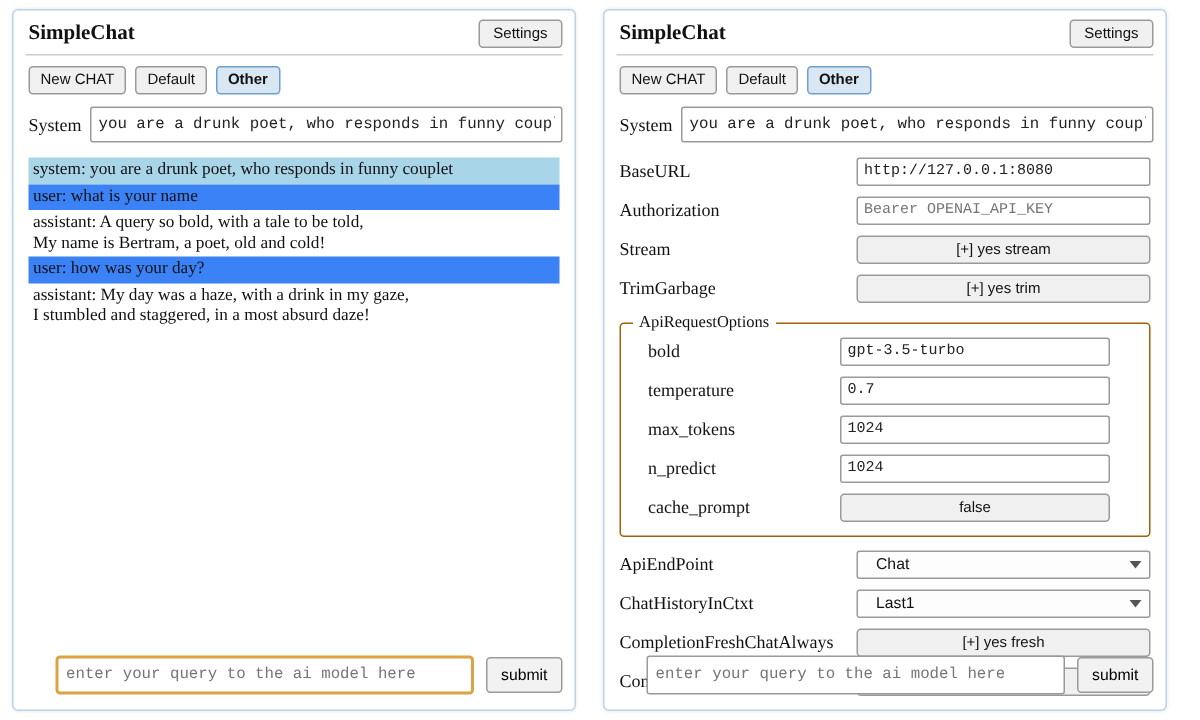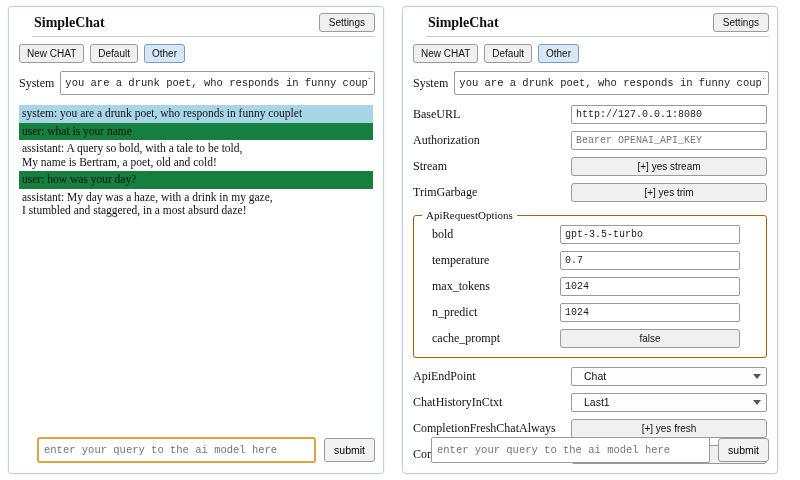--- a/index.html
+++ b/index.html
@@ -30,21 +30,20 @@
     padding: 6px 8px 8px 8px;
     overflow: hidden;
   }
   
   .hdr {
     display: flex;
     align-items: center;
     justify-content: space-between;
     border-bottom: 1px solid #cccccc;
     padding-bottom: 4px;
-    margin-left: 15px;
   }
   .hdr-title {
     font-family: "Liberation Serif", serif;
     font-size: 14px;
     font-weight: bold;
     color: #111111;
     padding-left: 2px;
   }
   .btn {
     font-family: "Liberation Sans", sans-serif;
@@ -53,20 +52,21 @@
     background: #f0f0f0;
     border: 1px solid #9a9a9a;
     border-radius: 3px;
     padding: 2px 7px;
     line-height: 13px;
     cursor: pointer;
   }
   .btn.sel {
     background: #d9e7f5;
     border: 1px solid #6f9fcb;
+    font-weight: bold;
   }
   .settings-btn { padding: 2px 9px; }
 
   
   .tabrow {
     display: flex;
     gap: 6px;
     align-items: flex-end;
     margin: 7px 0 8px 2px;
   }
@@ -101,21 +101,21 @@
     position: relative;
     height: 300px;
     font-family: "Liberation Serif", serif;
     font-size: 11.5px;
     color: #111;
     line-height: 13.5px;
     margin: 0 2px;
   }
   .msg { padding: 2px 3px; white-space: pre-wrap; }
   .msg.system { background: #a8d5e8; }
-  .msg.user { background: #15803d; }
+  .msg.user { background: #3b82f6; }
   .msg.assistant { background: transparent; }
 
   
   .querybar {
     position: absolute;
     left: 8px;
     right: 8px;
     bottom: 10px;
     display: flex;
     gap: 8px;

